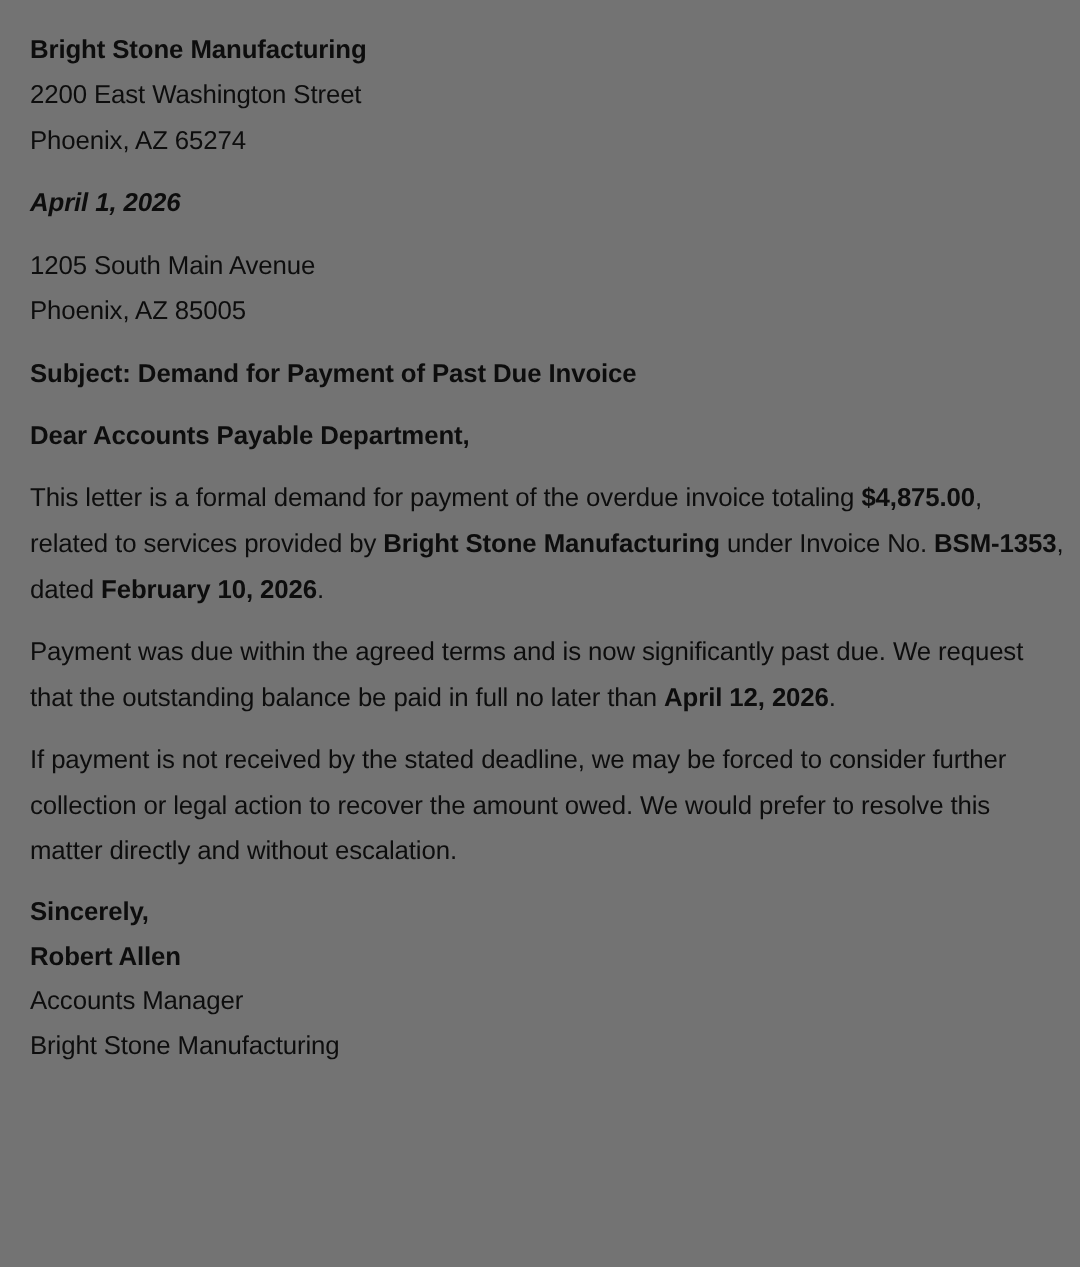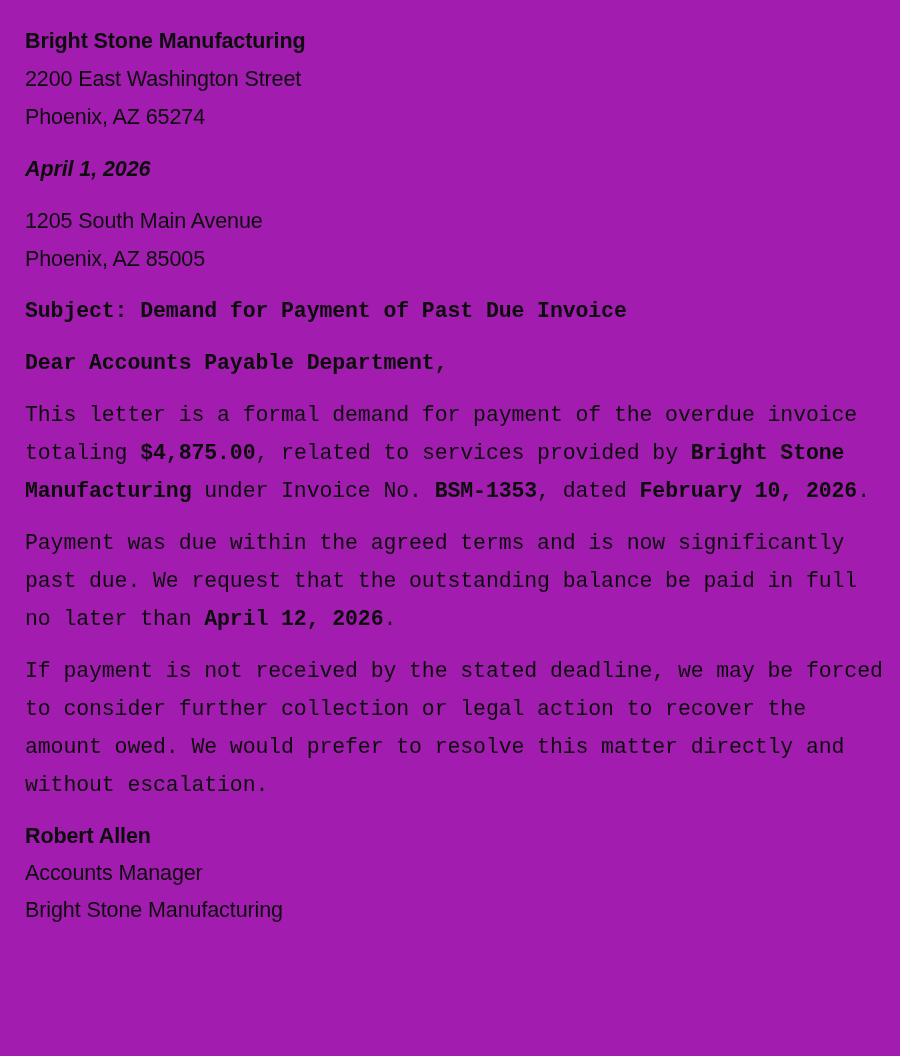--- a/index.html
+++ b/index.html
@@ -12,41 +12,40 @@
     height: 1056px;
     font-family: "Liberation Sans", sans-serif;
     color: #0d0d0d;
     -webkit-font-smoothing: antialiased;
   }
   .page {
     box-sizing: border-box;
     width: 900px;
     min-height: 1056px;
     padding: 22px 12px 0 25px;
-    background: #a21caf;
+    background: #737373;
   }
   .block {
     margin: 0 0 14px 0;
   }
   .block:last-child {
     margin-bottom: 0;
   }
   .line {
     font-size: 21.5px;
     line-height: 38px;
     letter-spacing: -0.1px;
     white-space: pre-wrap;
   }
   .para {
     font-size: 21.5px;
     line-height: 38px;
     letter-spacing: -0.1px;
     text-align: left;
     max-width: 866px;
-    font-family: Liberation Mono, monospace;
   }
   .b {
     font-weight: 700;
   }
   .sig-block .line {
     line-height: 37px;
   }
   .addr-block {
     margin-bottom: 14px;
   }
@@ -90,18 +89,19 @@
   <div class="block">
     <div class="para"><span>Payment was due within the agreed terms and is now significantly past due. We request that the outstanding balance be paid in full no later than </span><span class="b">April 12, 2026</span><span>.</span></div>
   </div>
 
   <div class="block">
     <div class="para">If payment is not received by the stated deadline, we may be forced to consider further collection or legal action to recover the amount owed. We would prefer to resolve this matter directly and without escalation.</div>
   </div>
 
 
   <div class="block sig-block">
+    <div class="line b">Sincerely,</div>
     <div class="line b">Robert Allen</div>
     <div class="line">Accounts Manager</div>
     <div class="line">Bright Stone Manufacturing</div>
   </div>
 
 </div>
 
 </body></html>

